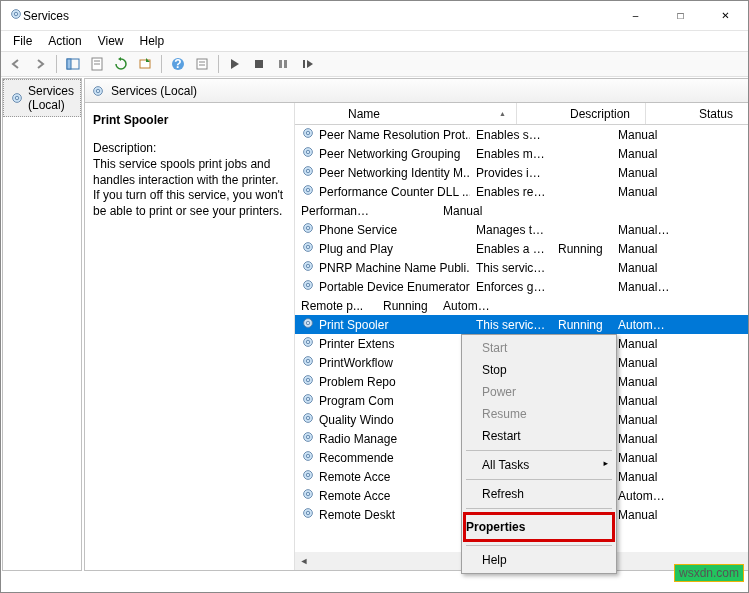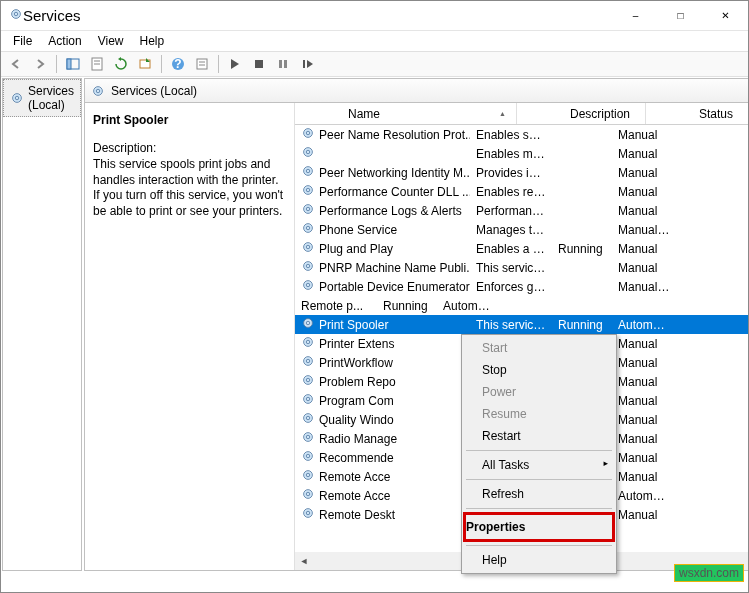--- a/index.html
+++ b/index.html
@@ -1,20 +1,20 @@
 <!DOCTYPE html>
 <html><head>
 <meta charset="utf-8">
 <style>
 * { box-sizing: border-box; margin: 0; padding: 0; font-family: "Segoe UI", Tahoma, sans-serif; font-size: 12px; }
 body { background: #fff; width: 749px; height: 593px; border: 1px solid #888; position: relative; overflow: hidden; }
 
 
 .titlebar { height: 30px; display: flex; align-items: center; padding-left: 8px; background: #fff; border-bottom: 1px solid #e5e5e5; }
-.titlebar .title { flex: 1; font-size: 15px; }
+.titlebar .title { flex: 1; font-size: 12px; }
 .titlebar .winbtn { width: 45px; height: 30px; display: flex; align-items: center; justify-content: center; font-family: "Segoe UI Symbol", sans-serif; font-size: 10px; }
 
 
 .menubar { height: 20px; display: flex; align-items: center; padding: 0 4px; background: #fff; }
 .menubar .menuitem { padding: 2px 8px; }
 
 
 .toolbar { height: 26px; display: flex; align-items: center; padding: 0 4px; gap: 2px; border-top: 1px solid #e0e0e0; border-bottom: 1px solid #e0e0e0; background: #f9f9f9; }
 .toolbar .tbbtn { width: 22px; height: 22px; display: flex; align-items: center; justify-content: center; border: 1px solid transparent; }
 .toolbar .sep { width: 1px; height: 18px; background: #c0c0c0; margin: 0 3px; }
@@ -218,20 +218,21 @@
               <div class="cell c-desc">Enables serv...</div>
               <div class="cell c-status"></div>
               <div class="cell c-start">Manual</div>
             </div>
             <div class="row">
               <div class="cell namecell c-name">
                 <span><svg class="gear gearicon" viewBox="0 0 16 16">
                     <circle cx="8" cy="8" r="5" fill="#cfe5f7" stroke="#5a7fa6"></circle>
                     <circle cx="8" cy="8" r="2" fill="#fff" stroke="#5a7fa6"></circle>
                   </svg></span>
+                <span>Peer Networking Grouping</span>
               </div>
               <div class="cell c-desc">Enables mul...</div>
               <div class="cell c-status"></div>
               <div class="cell c-start">Manual</div>
             </div>
             <div class="row">
               <div class="cell namecell c-name">
                 <span><svg class="gear gearicon" viewBox="0 0 16 16">
                     <circle cx="8" cy="8" r="5" fill="#cfe5f7" stroke="#5a7fa6"></circle>
                     <circle cx="8" cy="8" r="2" fill="#fff" stroke="#5a7fa6"></circle>
@@ -248,27 +249,20 @@
                     <circle cx="8" cy="8" r="5" fill="#cfe5f7" stroke="#5a7fa6"></circle>
                     <circle cx="8" cy="8" r="2" fill="#fff" stroke="#5a7fa6"></circle>
                   </svg></span>
                 <span>Performance Counter DLL ...</span>
               </div>
               <div class="cell c-desc">Enables rem...</div>
               <div class="cell c-status"></div>
               <div class="cell c-start">Manual</div>
             </div>
             <div class="row">
-              <div class="cell namecell c-name">
-                <span><svg class="gear gearicon" viewBox="0 0 16 16">
-                    <circle cx="8" cy="8" r="5" fill="#cfe5f7" stroke="#5a7fa6"></circle>
-                    <circle cx="8" cy="8" r="2" fill="#fff" stroke="#5a7fa6"></circle>
-                  </svg></span>
-                <span>Performance Logs &amp; Alerts</span>
-              </div>
               <div class="cell c-desc">Performanc...</div>
               <div class="cell c-status"></div>
               <div class="cell c-start">Manual</div>
             </div>
             <div class="row">
               <div class="cell namecell c-name">
                 <span><svg class="gear gearicon" viewBox="0 0 16 16">
                     <circle cx="8" cy="8" r="5" fill="#cfe5f7" stroke="#5a7fa6"></circle>
                     <circle cx="8" cy="8" r="2" fill="#fff" stroke="#5a7fa6"></circle>
                   </svg></span>

